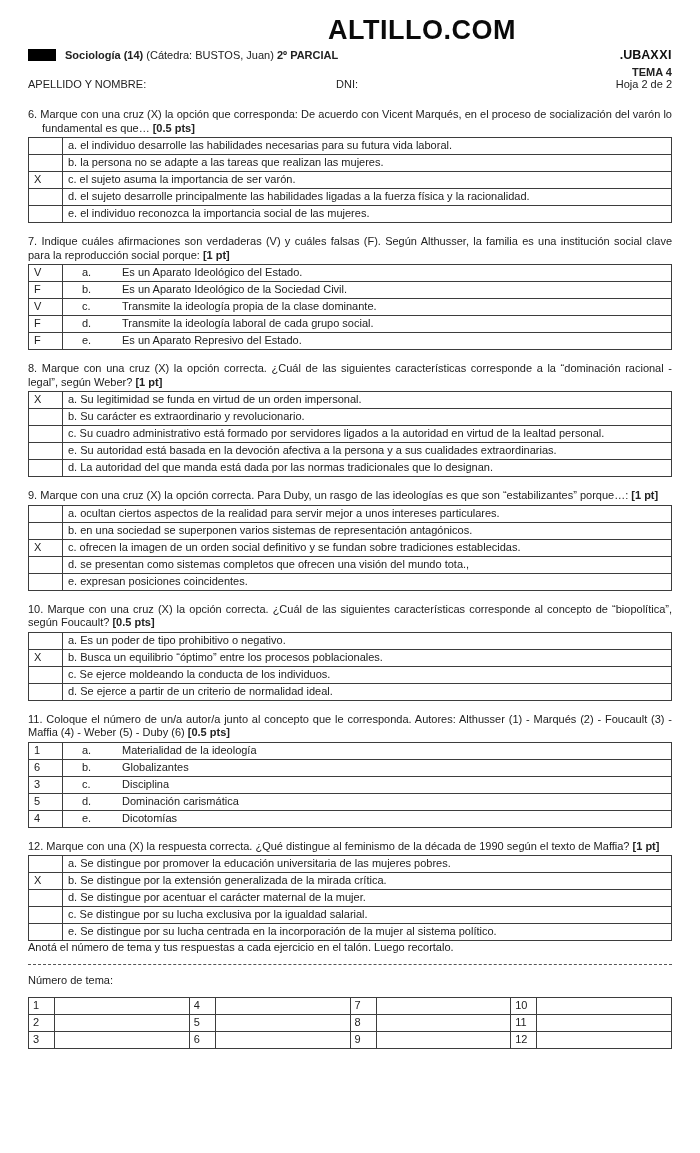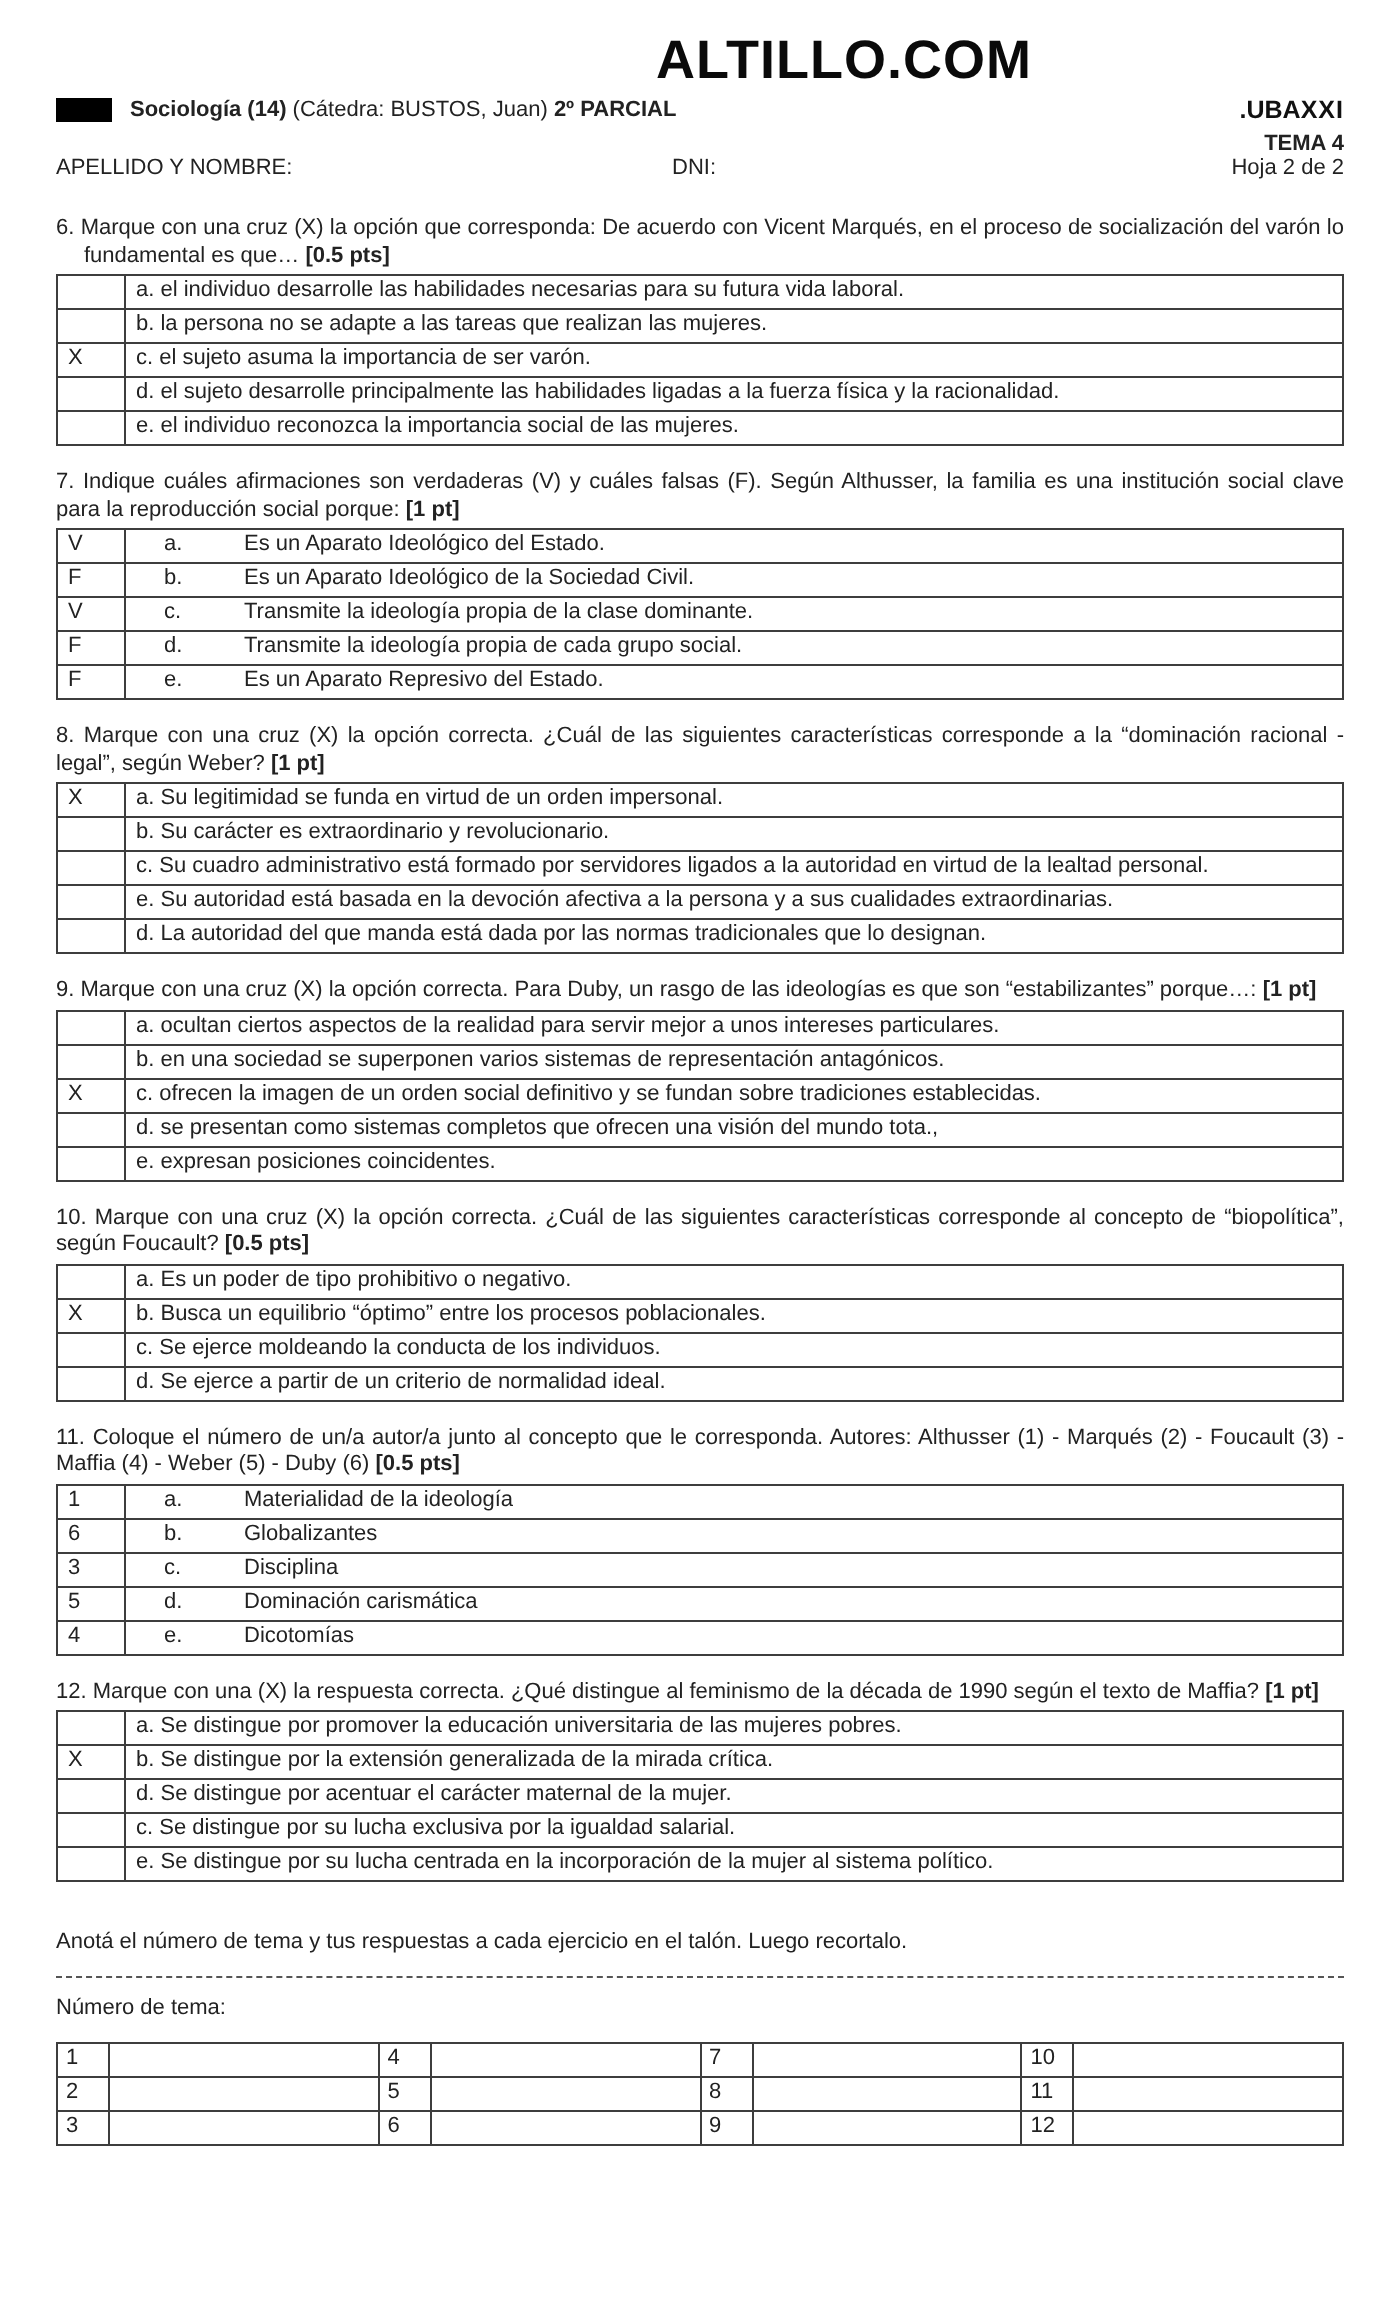--- a/index.html
+++ b/index.html
@@ -41,21 +41,21 @@
   table.opts td {
     border:1.5px solid #3d3d3d;
     padding:1px 5px 2px 5px;
     line-height:13px;
     vertical-align:top;
   }
   table.opts td.mark { width:34px; padding-left:5px; }
   span.letter { display:inline-block; width:54px; padding-left:14px; }
 
   
-  .note { margin-top:24px; line-height:13px; }
+  .note { line-height:13px; }
   .cutline { border-top:1.5px dashed #555; margin:10px 0 9px 0; height:0; }
   .tema-number { line-height:13px; margin-bottom:4px; }
   table.grid { width:100%; border-collapse:collapse; margin-top:10px; table-layout:fixed; }
   table.grid td {
     border:1.5px solid #3d3d3d;
     padding:1px 3px 2px 4px;
     line-height:13px; height:16px;
     vertical-align:top;
   }
   table.grid td.gnum { width:26px; }
@@ -123,21 +123,21 @@
       <tr>
             <td class="mark">F</td>
             <td><span class="letter">b.</span><span>Es un Aparato Ideológico de la Sociedad Civil.</span></td>
           </tr>
       <tr>
             <td class="mark">V</td>
             <td><span class="letter">c.</span><span>Transmite la ideología propia de la clase dominante.</span></td>
           </tr>
       <tr>
             <td class="mark">F</td>
-            <td><span class="letter">d.</span><span>Transmite la ideología propia de cada grupo social.</span></td>
+            <td><span class="letter">d.</span><span>Transmite la ideología laboral de cada grupo social.</span></td>
           </tr>
       <tr>
             <td class="mark">F</td>
             <td><span class="letter">e.</span><span>Es un Aparato Represivo del Estado.</span></td>
           </tr>
     </tbody>
       </table>
   </section>
 
   <section class="question">

